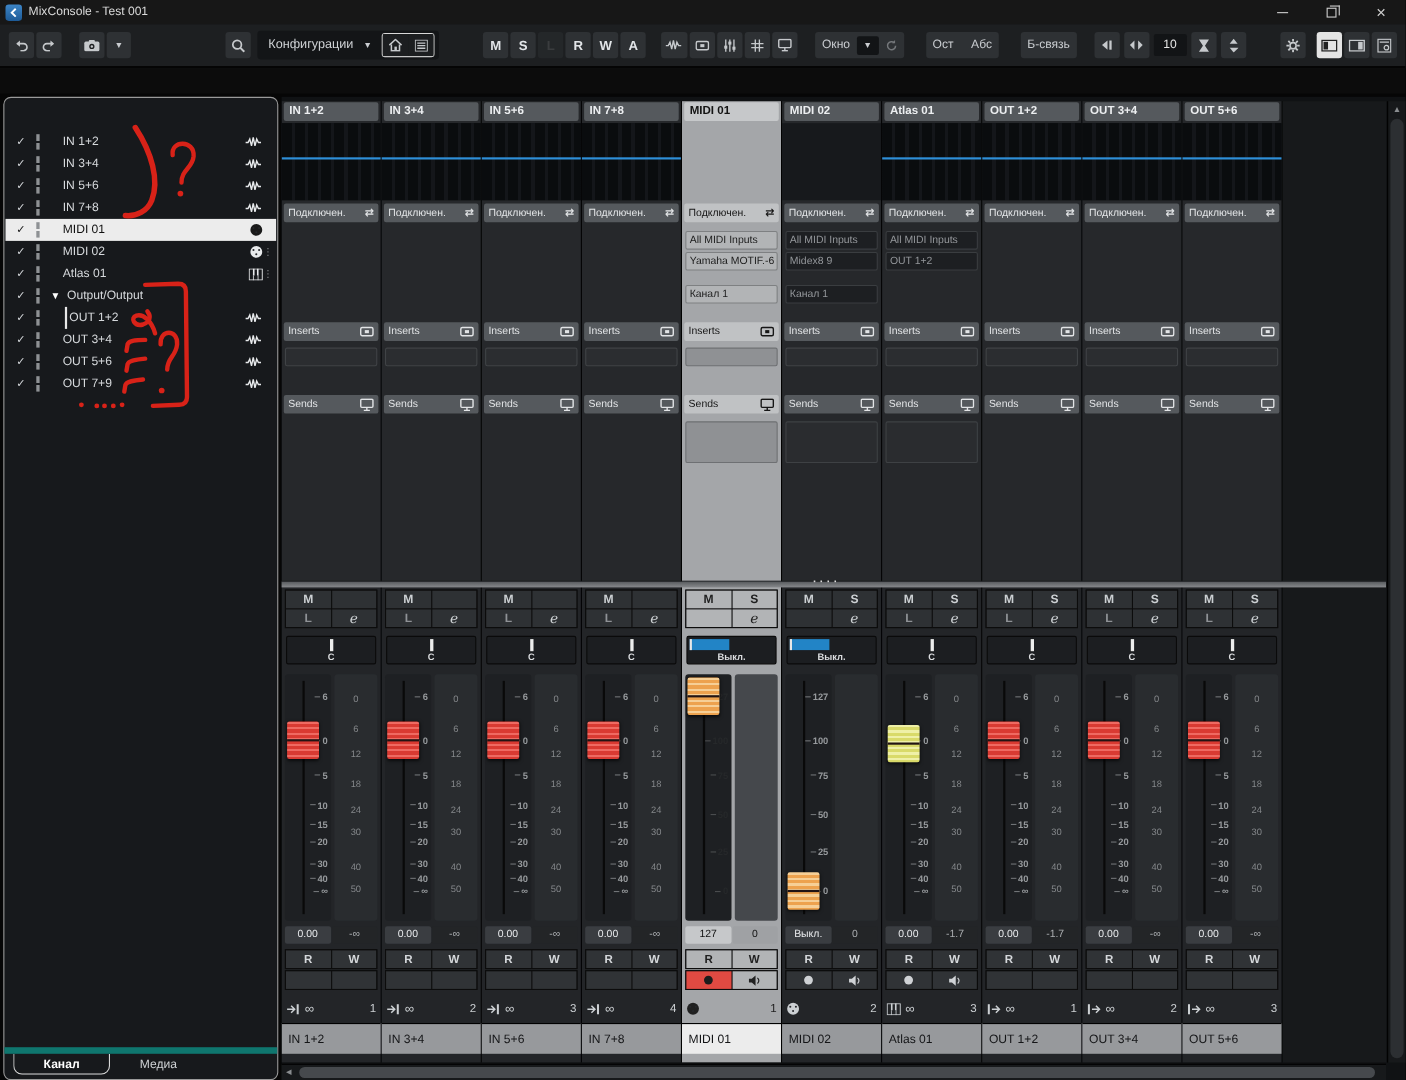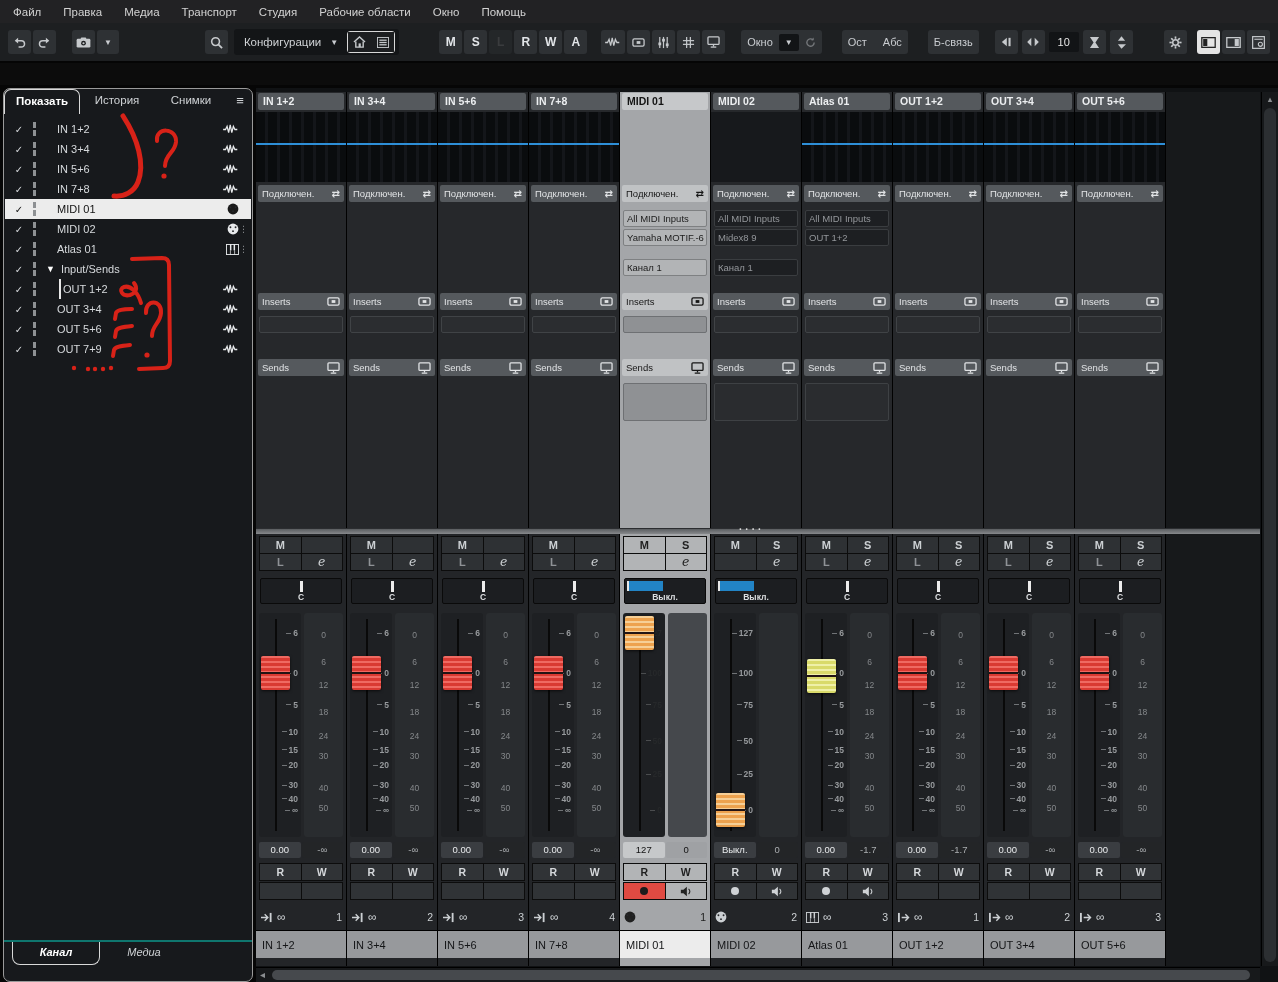--- a/index.html
+++ b/index.html
@@ -58,21 +58,21 @@
   .lp-check { width:28px; text-align:center; font-size:10px; }
   .lp-bar { width:3px; height:14px; flex:none;
             background:linear-gradient(#8e9194 0%,#8e9194 42%,transparent 42%,transparent 58%,#8e9194 58%); }
   .lp-label { margin-left:21px; white-space:nowrap; }
   .lp-tri { margin-left:10px; font-size:9px; color:#fff; }
   .lp-tri + .lp-label { margin-left:6px; }
   .lp-vline { position:absolute; left:54px; top:0; width:2px; height:100%; background:#e8e8e8; }
   .lp-icon { margin-left:auto; margin-right:12px; color:#e8eaec; }
   .lp-row.selected .lp-icon { color:#1a1a1a; }
   .lp-more { position:absolute; right:3px; color:#86898c; font-size:9px; }
-  #lp-bottom { position:absolute; bottom:16px; left:0; right:0; height:25px; display:flex; align-items:stretch; border-top:2px solid #0f766e;font-style:italic; }
+  #lp-bottom { position:absolute; bottom:4px; left:0; right:0; height:25px; display:flex; align-items:stretch; border-top:6px solid #0f766e; }
   .lp-btab { font-size:11px; color:#cfd2d5; padding:4px 0; width:88px; text-align:center; }
   .lp-btab.active { border:1px solid #d9d9d9; border-top:none; border-radius:0 0 8px 8px; font-weight:700; color:#fff; margin-left:8px; }
   #annotations { position:absolute; left:0; top:0; pointer-events:none; z-index:20; }
 
   
   #mixer { position:absolute; left:256px; top:3px; right:0; bottom:0; background:#101214; }
   #strips { position:absolute; left:0; right:18px; top:0; bottom:16px; display:flex; overflow:hidden; }
   .strip { width:91px; flex:none; display:flex; flex-direction:column; border-right:1px solid #010101; margin-top:4px; }
   .filler { flex:1; background:#17191b; margin-top:4px; }
   .rack { height:436px; flex:none; display:flex; flex-direction:column; background:#26282b; }
@@ -165,31 +165,38 @@
   .vs-thumb { position:absolute; top:16px; bottom:4px; left:2px; right:2px; background:#2c2f32; border-radius:6px; }
   #hscroll { position:absolute; left:0; right:18px; bottom:0; height:15px; background:#17191b; border-top:1px solid #000; }
   .hs-arrow { position:absolute; left:4px; top:1px; color:#8a8d90; font-size:10px; }
   .hs-thumb { position:absolute; left:16px; right:10px; top:2px; bottom:2px; background:#46494d; border-radius:7px; }
 </style>
 </head>
 <body>
 
 <div id="app">
 
+  <div id="titlebar">
+    <span id="appicon">
+      <svg width="9" height="9" viewBox="0 0 10 10">
+          <path d="M7 1L3 5l4 4" fill="none" stroke="#fff" stroke-width="2"></path>
+        </svg>
+    </span>
+    <span id="title">MixConsole - Test 001</span>
+    <span id="wincontrols">
+      <span class="wc">
+          <i class="wc-min"></i>
+        </span>
+      <span class="wc">
+          <i class="wc-max"></i>
+        </span>
+      <span class="wc" style="font-size:15px;">×</span>
+    </span>
+  </div>
 
-  <div id="menubar">
-      <span class="mitem">Файл</span>
-      <span class="mitem">Правка</span>
-      <span class="mitem">Медиа</span>
-      <span class="mitem">Транспорт</span>
-      <span class="mitem">Студия</span>
-      <span class="mitem">Рабочие области</span>
-      <span class="mitem">Окно</span>
-      <span class="mitem">Помощь</span>
-    </div>
 
   <div id="toolbar">
     <div class="tg">
       <span class="tbtn">
           <svg width="13" height="11" viewBox="0 0 14 12">
             <path d="M3 4h6a3.5 3.5 0 1 1 0 7H6" fill="none" stroke="currentColor" stroke-width="1.6"></path>
             <path d="M5.5 0.8L1.8 4l3.7 3.2z" fill="currentColor"></path>
           </svg>
         </span>
       <span class="tbtn">
@@ -367,26 +374,20 @@
             <rect x="0.7" y="0.7" width="12.6" height="12.6" fill="none" stroke="currentColor" stroke-width="1.3"></rect>
             <line x1="2.5" y1="3.5" x2="11.5" y2="3.5" stroke="currentColor" stroke-width="1.2"></line>
             <circle cx="9" cy="9" r="2.2" fill="none" stroke="currentColor" stroke-width="1.2"></circle>
           </svg>
         </span>
     </div>
   </div>
 
   <div id="main">
     <div id="left-panel">
-      <div id="lp-tabs">
-          <div class="lp-tab active">Показать</div>
-          <div class="lp-tab">История</div>
-          <div class="lp-tab">Снимки</div>
-          <div class="lp-menu">≡</div>
-        </div>
       <div id="lp-list">
           <div class="lp-row">
             <span class="lp-check">✓</span>
             <span class="lp-bar"></span>
             <span class="lp-label">IN 1+2</span>
             <span class="icon lp-icon">
               <svg width="16" height="11" viewBox="0 0 20 14">
                 <path d="M0 7h3l2-4 2 8 2-10 2 10 2-8 2 4h3" stroke="currentColor" fill="none" stroke-width="1.6"></path>
               </svg>
             </span>
@@ -460,21 +461,21 @@
                 <line x1="4.7" y1="7" x2="4.7" y2="12" stroke="currentColor" stroke-width="0.8"></line>
                 <line x1="9.3" y1="7" x2="9.3" y2="12" stroke="currentColor" stroke-width="0.8"></line>
               </svg>
             </span>
             <span class="lp-more">⋮</span>
           </div>
           <div class="lp-row">
             <span class="lp-check">✓</span>
             <span class="lp-bar"></span>
             <span class="lp-tri">▼</span>
-            <span class="lp-label">Input/Sends</span>
+            <span class="lp-label">Output/Output</span>
           </div>
           <div class="lp-row">
             <span class="lp-check">✓</span>
             <span class="lp-bar"></span>
             <span class="lp-vline"></span>
             <span class="lp-label" style="margin-left: 27px;">OUT 1+2</span>
             <span class="icon lp-icon">
               <svg width="16" height="11" viewBox="0 0 20 14">
                 <path d="M0 7h3l2-4 2 8 2-10 2 10 2-8 2 4h3" stroke="currentColor" fill="none" stroke-width="1.6"></path>
               </svg>

